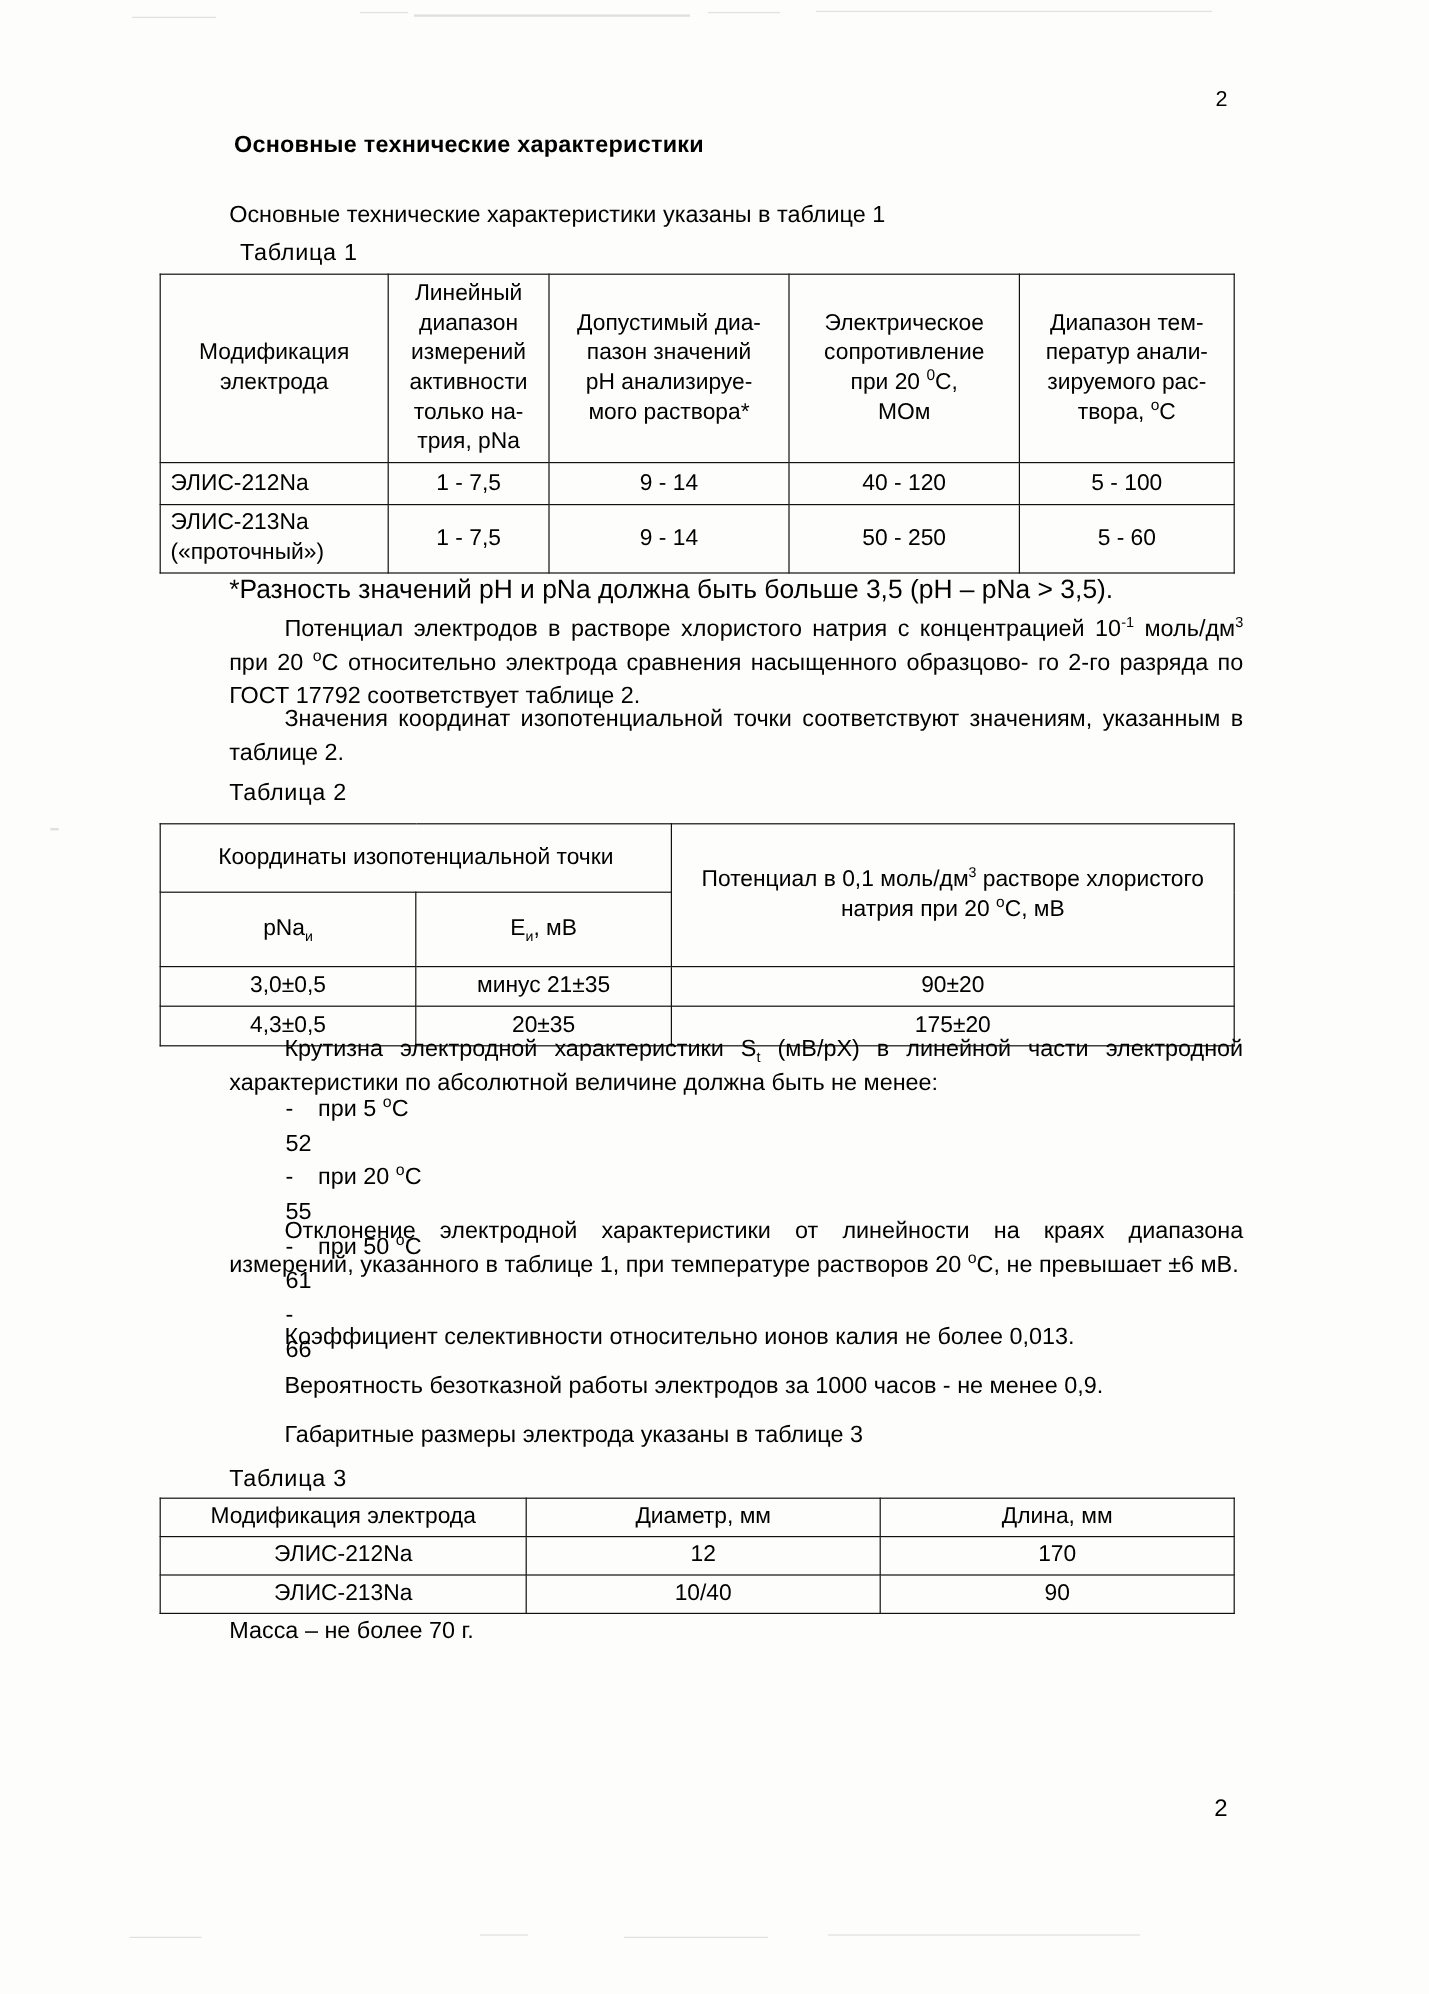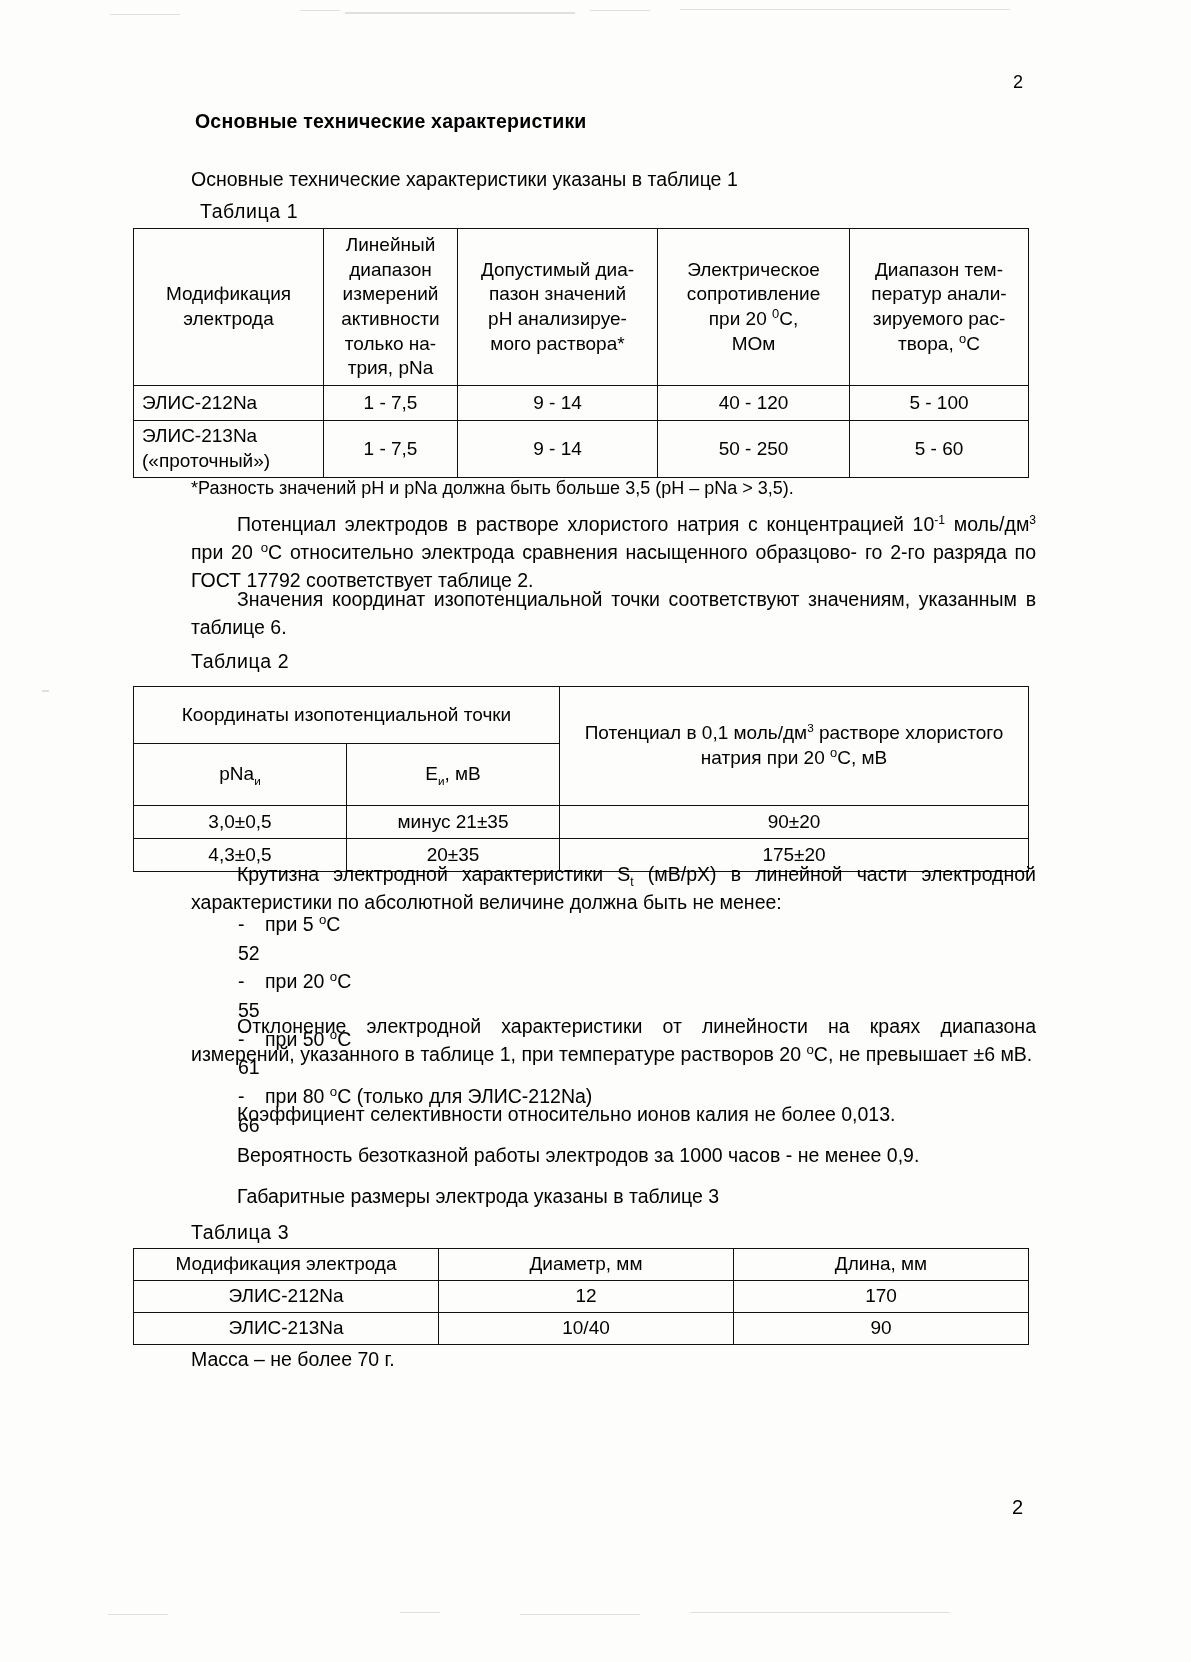--- a/index.html
+++ b/index.html
@@ -139,21 +139,21 @@
   }
   .t3 .e0 { width: 305px; }
   .t3 .e1 { width: 295px; }
   .t3 .e2 { width: 295px; }
   .t3 td { height: 31px; }
 
   .footnote {
     position: absolute;
     left: 58px;
     top: 478px;
-    font-size: 18px;
+    font-size: 22px;
   }
 
   p.body-par {
     position: absolute;
     margin: 0;
     font-size: 19.5px;
     line-height: 1.44;
     text-align: justify;
     width: 845px;
     left: 58px;
@@ -272,21 +272,21 @@
       </tbody>
     </table>
 
     <div class="footnote">*Разность значений pH и pNa  должна быть больше 3,5 (pH – pNa &gt; 3,5).</div>
 
     <p class="body-par par-potential indent"><span>Потенциал электродов в растворе хлористого натрия с концентрацией</span>
       <span>10</span><sup>-1</sup><span> моль/дм</span><sup>3</sup><span> при 20 </span><span class="deg">о</span><span>С относительно электрода сравнения насыщенного образцово-</span>
       <span>го 2-го разряда по ГОСТ 17792 соответствует таблице 2.</span>
     </p>
 
-    <p class="body-par par-izopot indent">Значения координат изопотенциальной точки соответствуют значениям, указанным в таблице 6.</p>
+    <p class="body-par par-izopot indent">Значения координат изопотенциальной точки соответствуют значениям, указанным в таблице 2.</p>
 
     <div class="table-caption cap2">Таблица 2</div>
 
     <table class="t2">
       <colgroup>
           <col class="d0">
           <col class="d1">
           <col class="d2">
         </colgroup>
       <thead>
@@ -325,21 +325,20 @@
       <div class="list-row">
         <span class="list-num">- 55</span>
         <span class="list-txt"><span>при 20 </span><span class="deg">о</span><span>С</span></span>
       </div>
       <div class="list-row">
         <span class="list-num">- 61</span>
         <span class="list-txt"><span>при 50 </span><span class="deg">о</span><span>С</span></span>
       </div>
       <div class="list-row">
         <span class="list-num">- 66</span>
-        <span class="list-txt"><span>при 80 </span><span class="deg">о</span><span>С (только для ЭЛИС-212Na)</span></span>
       </div>
     </div>
 
     <p class="body-par par-deviation indent"><span>Отклонение электродной характеристики от линейности на краях диапазона измерений, указанного в таблице 1, при температуре растворов 20 </span><span class="deg">о</span><span>С, не превышает ±6 мВ.</span></p>
 
     <p class="body-par par-select indent">Коэффициент селективности относительно ионов калия не более 0,013.</p>
 
     <p class="body-par par-prob indent">Вероятность безотказной работы электродов за 1000 часов - не менее 0,9.</p>
 
     <p class="body-par par-dims indent">Габаритные размеры электрода указаны в таблице 3</p>

